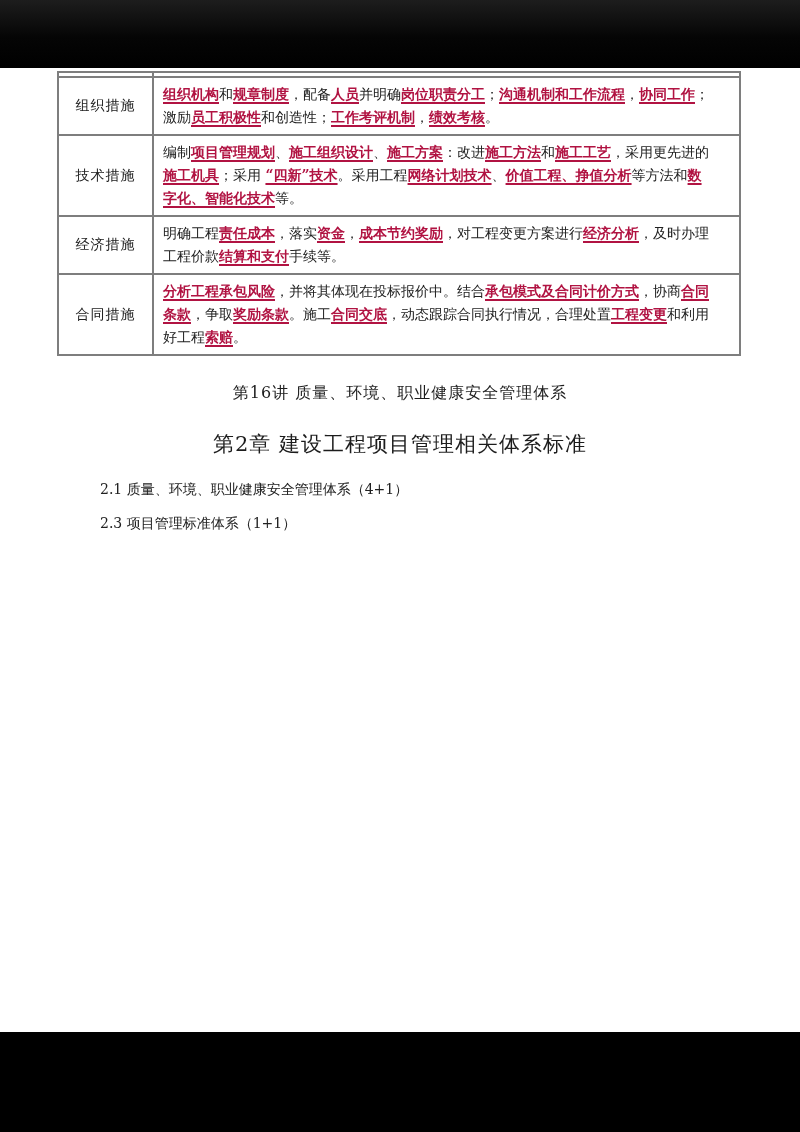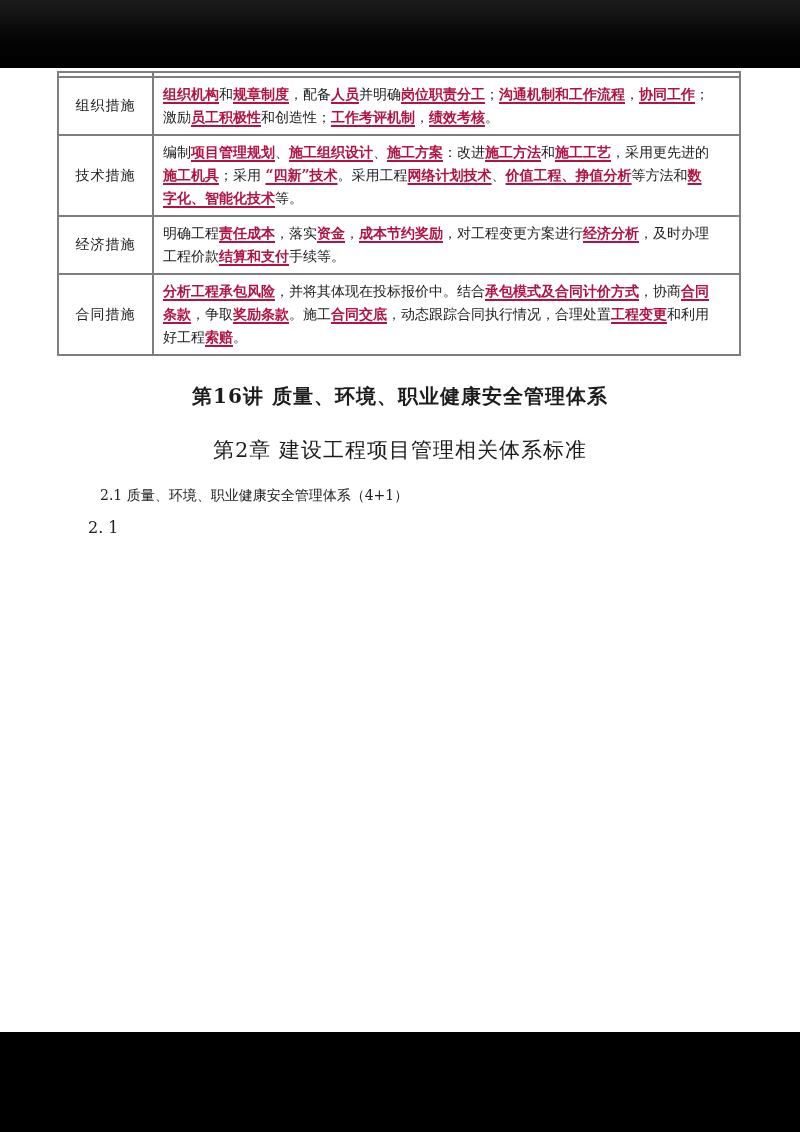--- a/index.html
+++ b/index.html
@@ -65,22 +65,22 @@
   .hl {
     color: #b11342;
     font-weight: bold;
     text-decoration: underline;
     text-decoration-thickness: 1.5px;
     text-underline-offset: 3px;
   }
   h1.lecture-title {
     margin: 27px 0 0 0;
     text-align: center;
-    font-size: 20px;
-    font-weight: bold;
+    font-size: 16px;
+    font-weight: normal;
     color: #1c1c1c;
     letter-spacing: 1px;
   }
   h2.chapter-title {
     margin: 26px 0 0 0;
     text-align: center;
     font-size: 21px;
     font-weight: normal;
     color: #1c1c1c;
     letter-spacing: 1px;
@@ -137,19 +137,19 @@
           </tr>
         </tbody>
     </table>
 
     <h1 class="lecture-title">第16讲 质量、环境、职业健康安全管理体系</h1>
 
     <h2 class="chapter-title">第2章 建设工程项目管理相关体系标准</h2>
 
     <div class="outline">
       <p class="outline-item">2.1 质量、环境、职业健康安全管理体系（4+1）</p>
-      <p class="outline-partial">2. 1</p>
+      <p class="outline-item">2.3 项目管理标准体系（1+1）</p>
     </div>
 
   </div>
 
   <div class="band-bottom"></div>
 </div>
 
 </body></html>

